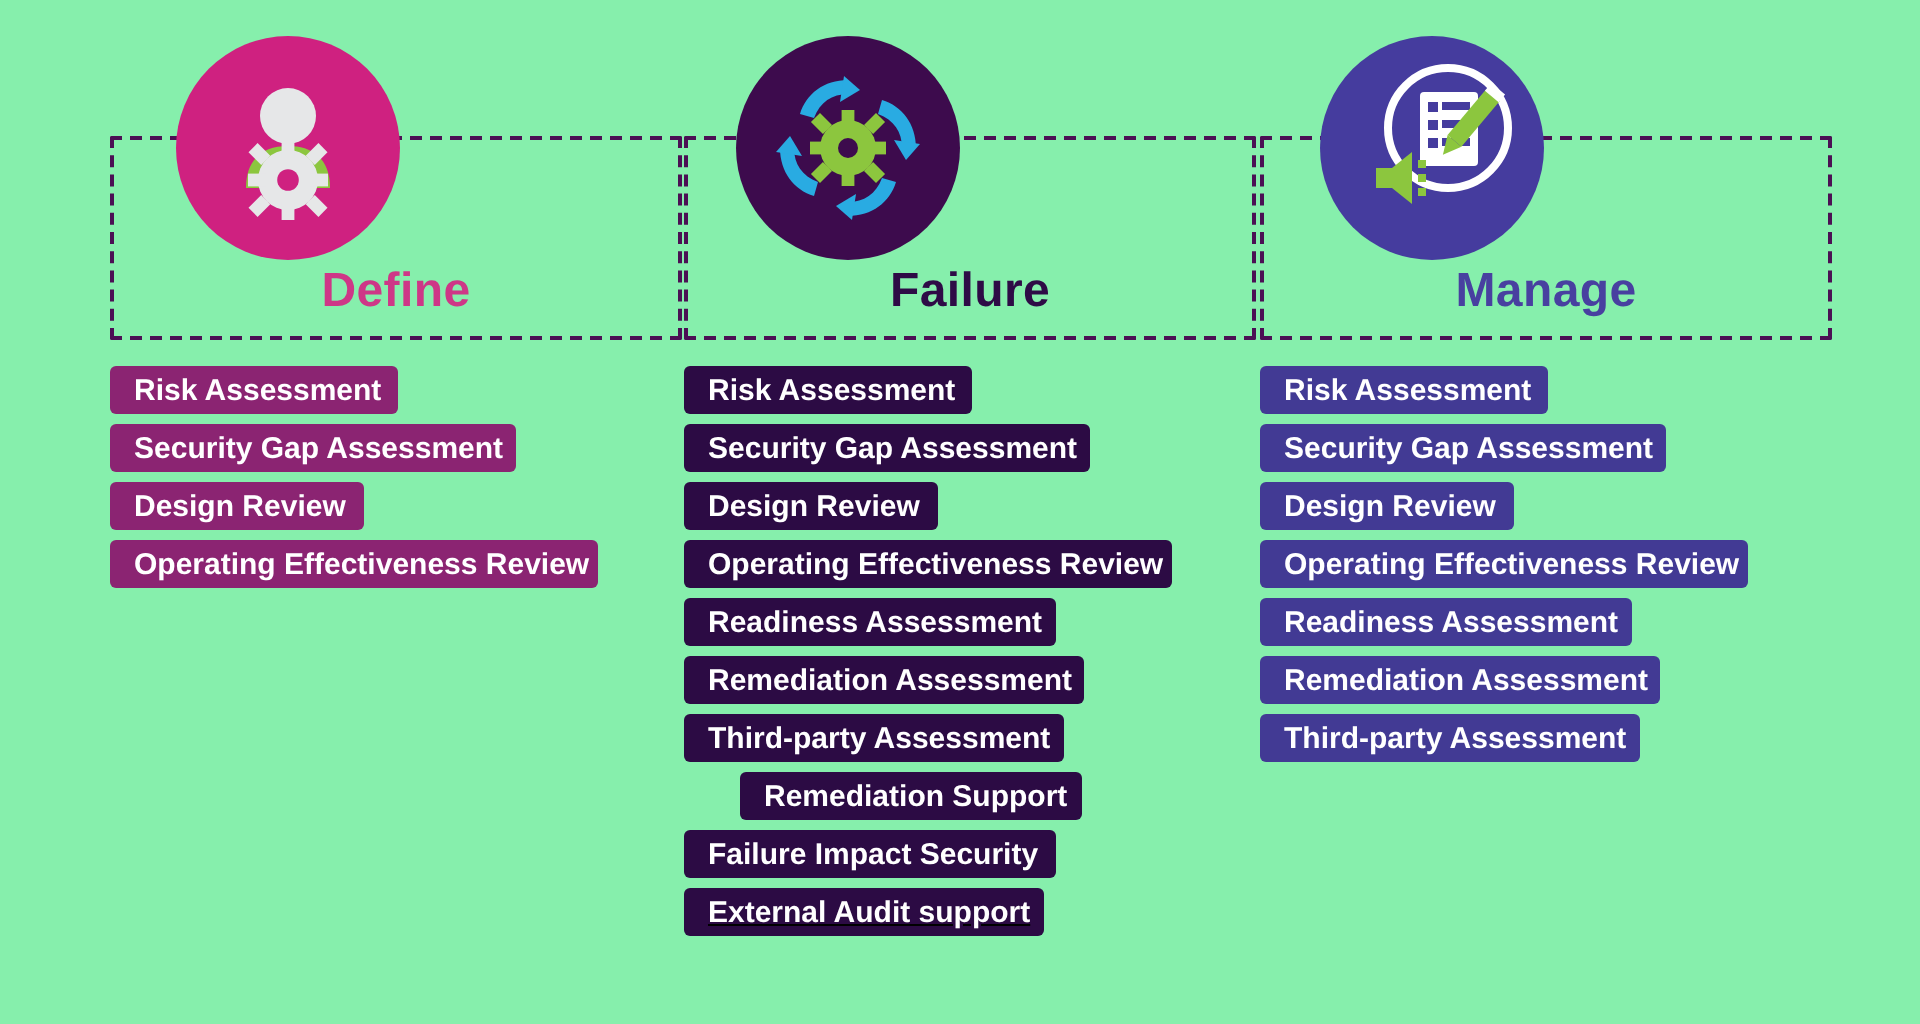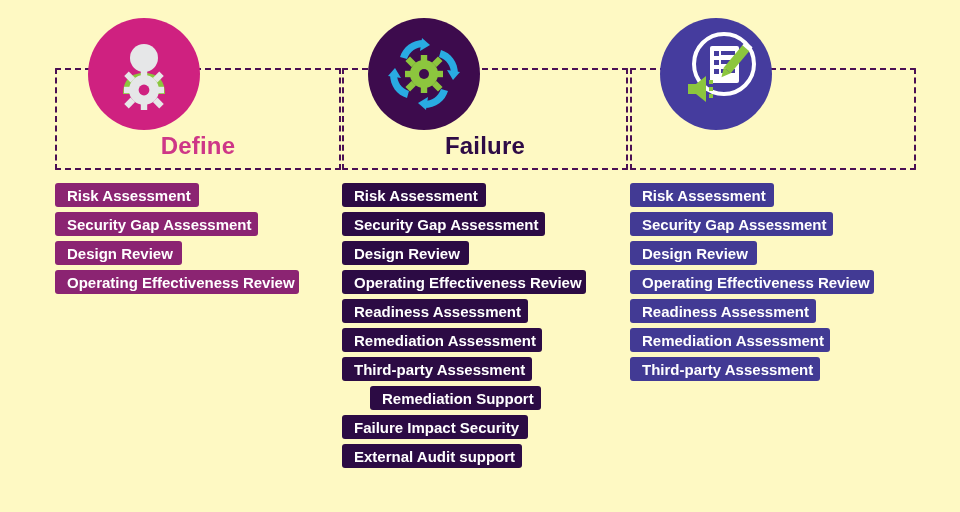--- a/index.html
+++ b/index.html
@@ -12,21 +12,21 @@
     height: 512px;
     font-family: "Liberation Sans", sans-serif;
     overflow: hidden;
     position: relative;
   }
 
   #stage {
     position: relative;
     width: 960px;
     height: 512px;
-    background: #fef9c3;
+    background: #86efac;
   }
 
   
   .dash-box {
     position: absolute;
     top: 68px;
     height: 102px;
     border: 2px dashed #4B1054;
     box-sizing: border-box;
     border-radius: 1px;
@@ -183,20 +183,21 @@
           <rect x="39" y="52" width="4" height="4"></rect>
           <rect x="39" y="59" width="4" height="4"></rect>
           <rect x="39" y="66" width="4" height="4"></rect>
         </g>
       </svg>
     </span>
   </div>
 
   <div class="heading h-define">Define</div>
   <div class="heading h-optimize">Failure</div>
+  <div class="heading h-manage">Manage</div>
 
   <div class="bars bars-define">
     <div class="bar" style="width: 144px;">
       <span class="bar-label">Risk Assessment</span>
     </div>
     <div class="bar" style="width: 203px;">
       <span class="bar-label">Security Gap Assessment</span>
     </div>
     <div class="bar" style="width: 127px;">
       <span class="bar-label">Design Review</span>
@@ -227,21 +228,21 @@
     </div>
     <div class="bar" style="width: 190px;">
       <span class="bar-label">Third-party Assessment</span>
     </div>
     <div class="bar" style="width: 171px; margin-left: 28px;">
       <span class="bar-label">Remediation Support</span>
     </div>
     <div class="bar" style="width: 186px;">
       <span class="bar-label">Failure Impact Security</span>
     </div>
-    <div class="bar" style="width: 180px;">
+    <div class="bar" style="width: 180px; text-decoration: underline;">
       <span class="bar-label">External Audit support</span>
     </div>
   </div>
 
   <div class="bars bars-manage">
     <div class="bar" style="width: 144px;">
       <span class="bar-label">Risk Assessment</span>
     </div>
     <div class="bar" style="width: 203px;">
       <span class="bar-label">Security Gap Assessment</span>

